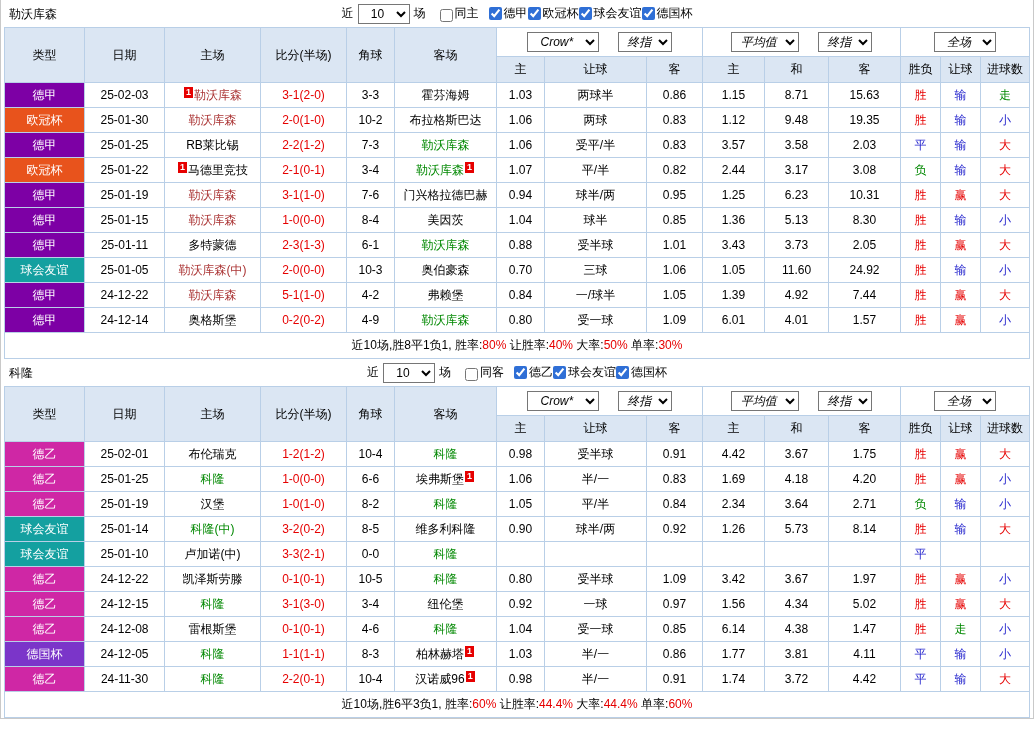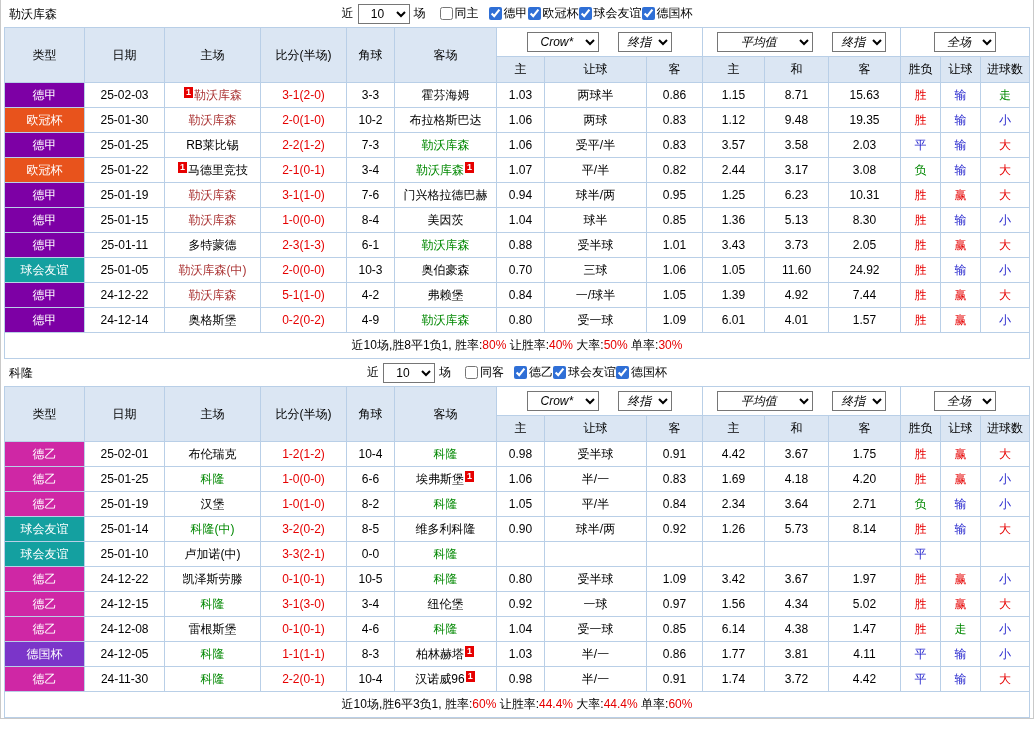--- a/index.html
+++ b/index.html
@@ -32,21 +32,21 @@
     position: relative;
     height: 27px;
     display: flex;
     align-items: center;
     justify-content: center;
   }
   .teamname { position: absolute; left: 5px; top: 50%; transform: translateY(-50%); color:#000; }
   .filters { display: inline-flex; align-items: center; gap: 4px; }
   .filters .leagues { display: inline-flex; align-items: center; margin-left: 6px; }
   .filters label { display: inline-flex; align-items: center; gap: 2px; cursor: pointer; }
-  .filters .cb { margin-left: 10px; }
+  .filters .cb { margin-left: 10px; align-items: flex-end; }
   select {
     font-size: 12px;
     height: 20px;
     border: 1px solid #767676;
     background: #fff;
     font-family: "Liberation Sans", "DejaVu Sans", sans-serif;
     text-align: center;
   }
   .count-select { width: 52px; }
 
@@ -60,21 +60,21 @@
     white-space: nowrap;
     overflow: hidden;
     padding: 0 1px;
   }
   thead tr { height: 26px; }
   th.hcell { background: #dbe6f3; }
   th.selcell { background: #ffffff; }
   th.selcell select { margin: 4px 8px; font-style: italic; }
   .sel-crown { width: 72px; }
   .sel-final { width: 54px; }
-  .sel-avg   { width: 96px; }
+  .sel-avg   { width: 68px; }
   .sel-full  { width: 62px; }
   td.badge { color: #fff; }
   td.score { color: #e60000; }
   tfoot td.summary { height: 26px; background: #fff; }
   .redcard {
     display: inline-block;
     background: #e60000;
     color: #fff;
     font-size: 9px;
     line-height: 11px;

